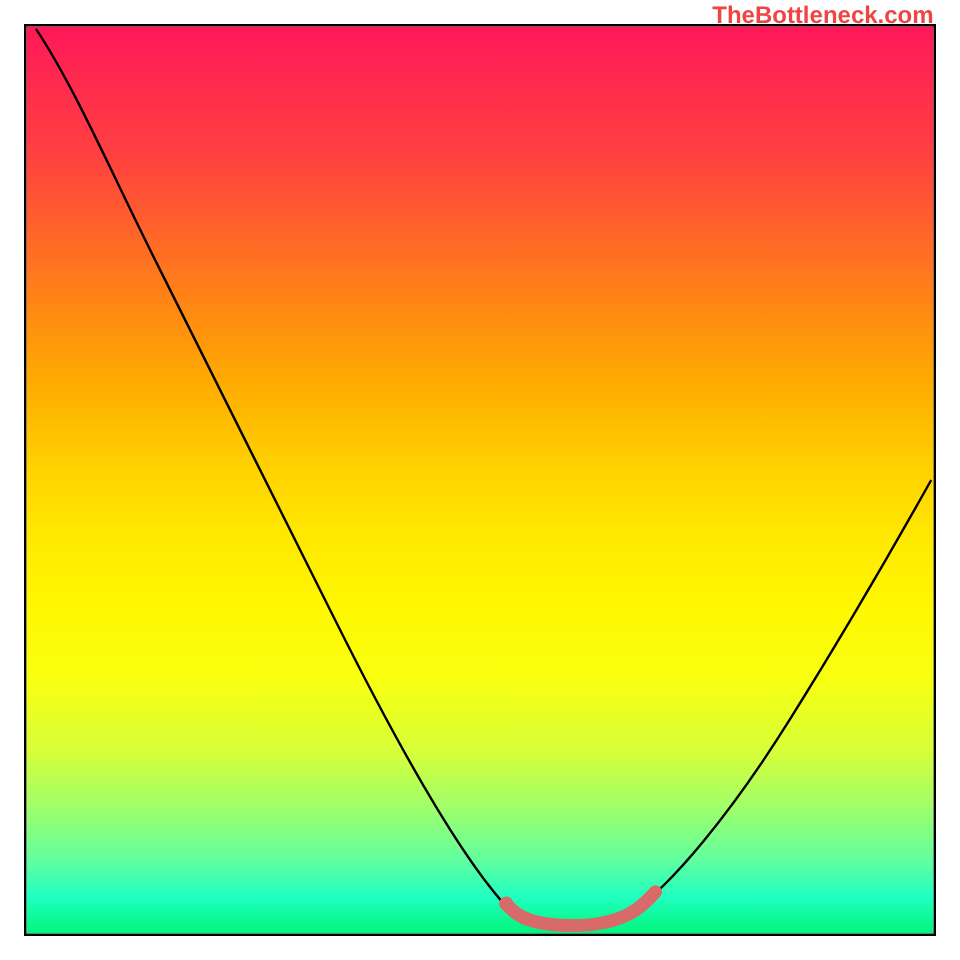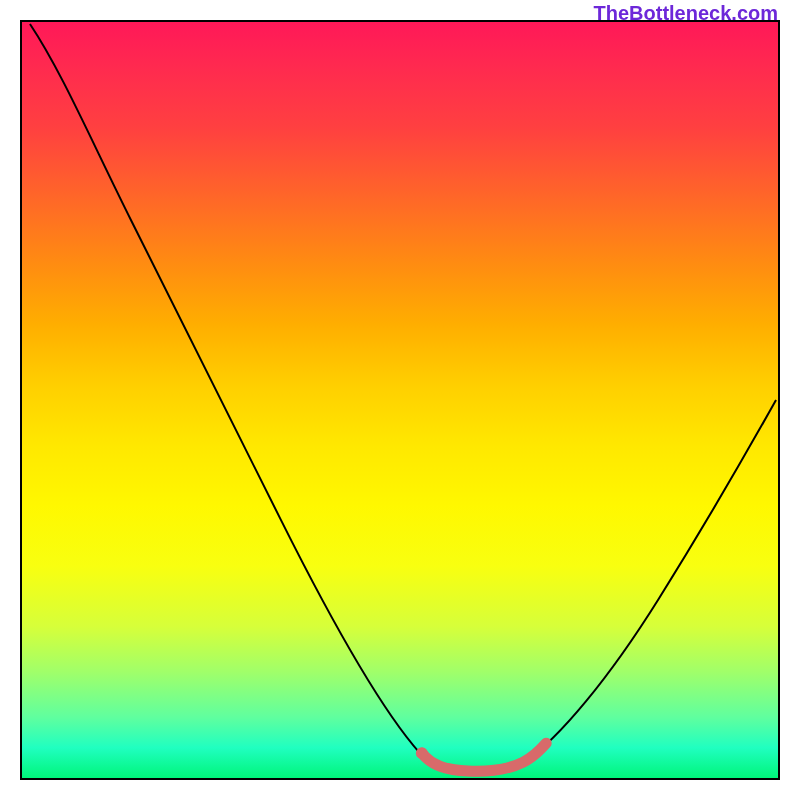--- a/index.html
+++ b/index.html
@@ -38,21 +38,21 @@
       #20ffc0 96%,
       #00f57a 100%);
     border: 2px solid #000;
   }
   .watermark {
     position: absolute;
     top: 2px;
     right: 22px;
     font-size: 20px;
     font-weight: bold;
-    color: #6d28d9;
+    color: #ef4444;
     font-family: Arial, sans-serif;
     z-index: 10;
   }
   svg.curve {
     position: absolute;
     left: 0;
     top: 0;
     width: 100%;
     height: 100%;
     pointer-events: none;

